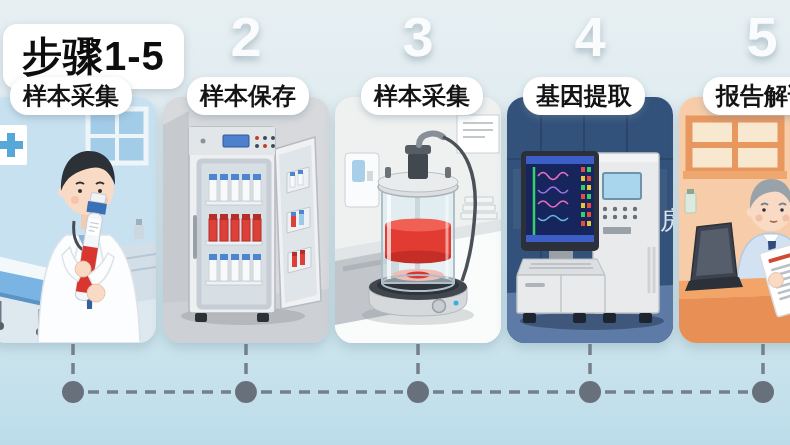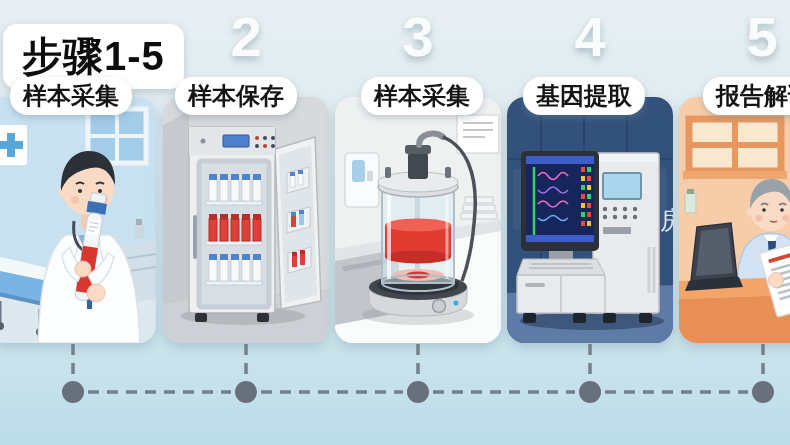--- a/index.html
+++ b/index.html
@@ -41,21 +41,21 @@
 <div class="stage">
 
   <div class="step-num" style="left:163px">2</div>
   <div class="step-num" style="left:335px">3</div>
   <div class="step-num" style="left:507px">4</div>
   <div class="step-num" style="left:679px">5</div>
 
   <div class="title-pill">步骤1-5</div>
 
   <div class="label-pill" style="left:10px">样本采集</div>
-  <div class="label-pill" style="left:175px">样本保存</div>
+  <div class="label-pill" style="left:187px">样本保存</div>
   <div class="label-pill" style="left:361px">样本采集</div>
   <div class="label-pill" style="left:523px">基因提取</div>
   <div class="label-pill" style="left:703px">报告解读</div>
 
   <div class="panel" id="p1">
     <svg viewBox="0 0 168 246">
       <rect width="168" height="246" fill="#c7e1f1"></rect>
       <path d="M0 198 L168 184 L168 246 L0 246 Z" fill="#dde8ef"></path>
       <rect x="100" y="12" width="58" height="54" fill="#a3cce9" stroke="#eef5f9" stroke-width="5"></rect>
       <path d="M129 12 V66 M100 39 H158" stroke="#eef5f9" stroke-width="4"></path>

